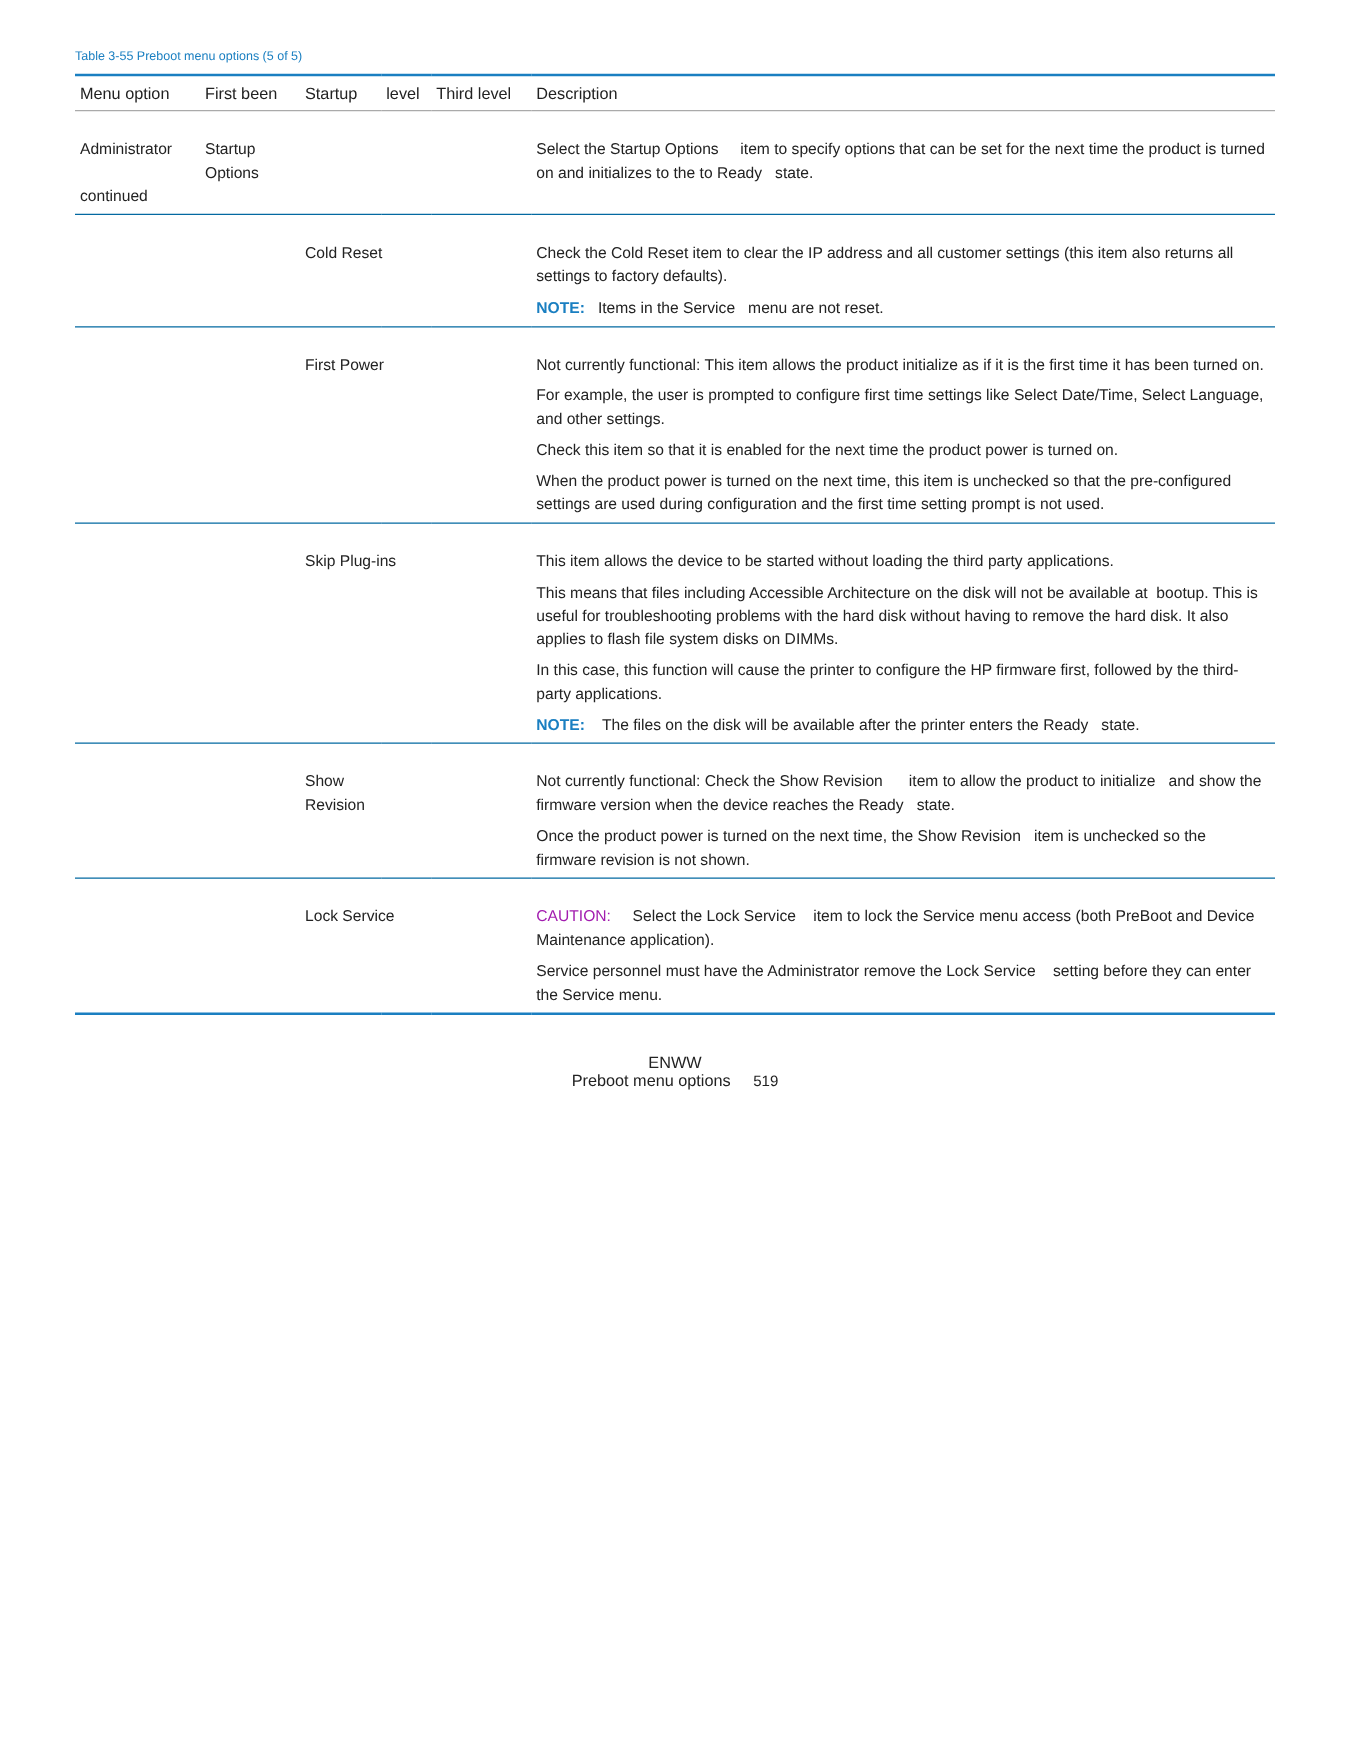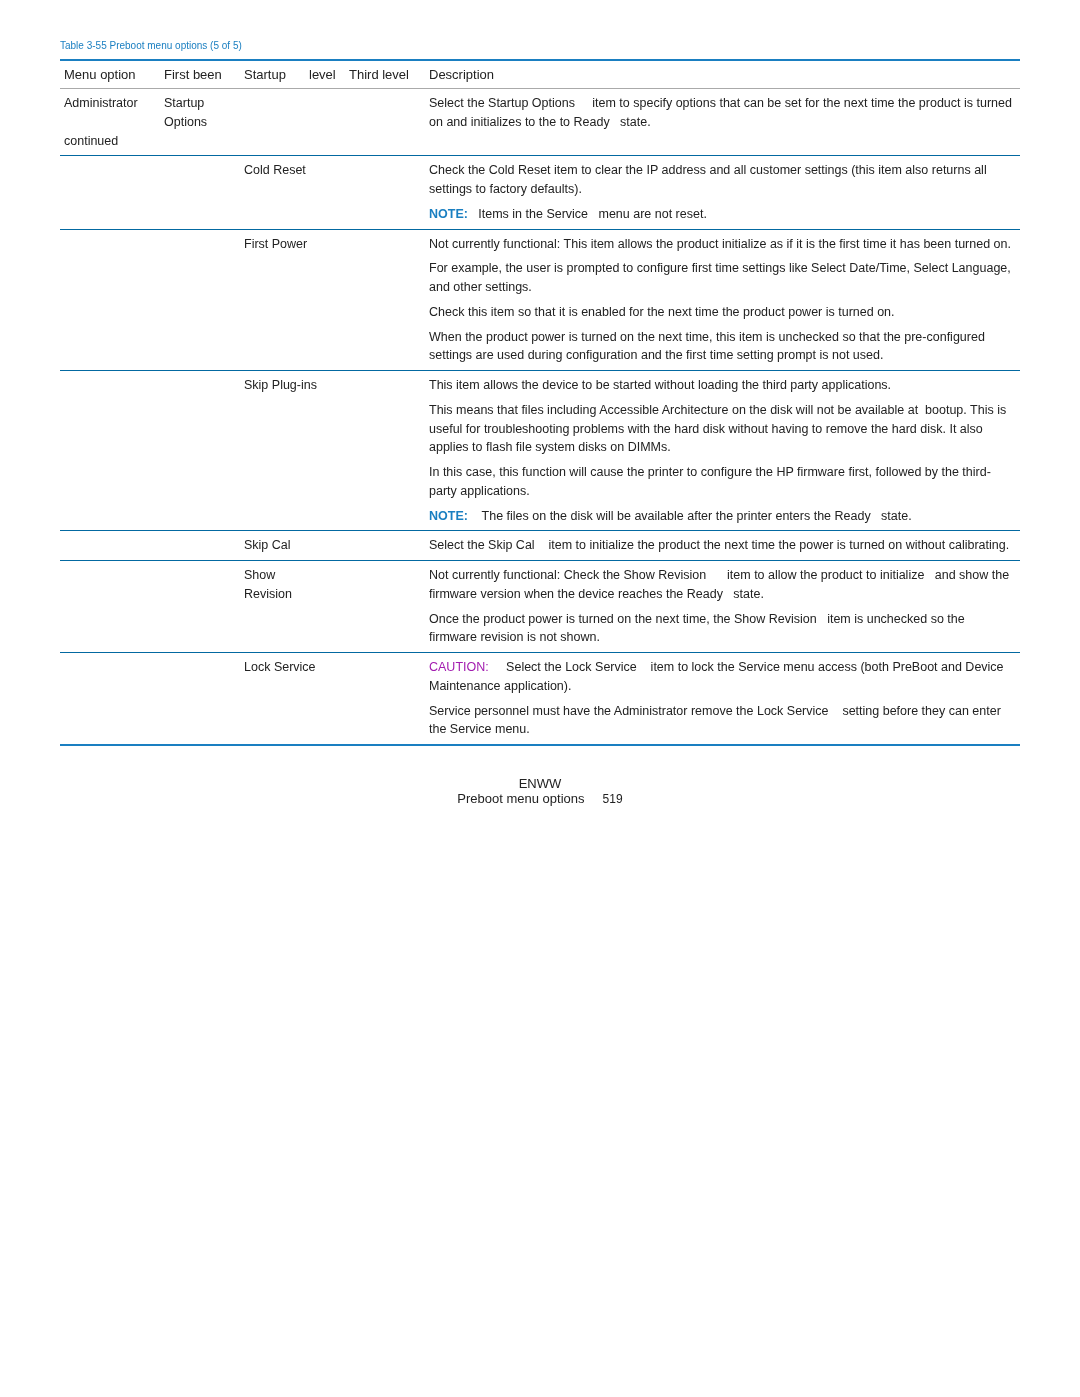--- a/index.html
+++ b/index.html
@@ -34,21 +34,21 @@
       text-align: left;
       font-weight: normal;
       font-size: 13px;
       padding: 6px 8px 6px 4px;
       color: #222;
       margin-top: 12px;
     }
 
     .main-table tbody td {
       vertical-align: top;
-      padding: 5px 8px 5px 4px;
+      padding: 21px 8px 5px 4px;
       font-size: 12.5px;
       line-height: 1.5;
     }
 
     .col-menu { width: 100px; }
     .col-first { width: 80px; }
     .col-second { width: 65px; }
     .col-level { width: 40px; }
     .col-third { width: 80px; }
     .col-desc { width: auto; }
@@ -159,31 +159,20 @@
       </td>
       <td class="col-third"></td>
       <td class="col-desc">
         <p class="desc-para">This item allows the device to be started without loading the third party applications.</p>
         <p class="desc-para">This means that files including Accessible Architecture on the disk will not be available at &nbsp;bootup. This is useful for troubleshooting problems with the hard disk without having to remove the hard disk. It also applies to flash file system disks on DIMMs.</p>
         <p class="desc-para">In this case, this function will cause the printer to configure the HP firmware first, followed by the third-party applications.</p>
         <p class="desc-para"><span class="note-text">NOTE:</span> &nbsp;&nbsp; The files on the disk will be available after the printer enters the Ready &nbsp; state.</p>
       </td>
     </tr>
 
-    <tr class="row-divider">
-      <td class="col-menu"></td>
-      <td class="col-first"></td>
-      <td colspan="2">
-        <span>Skip Cal</span>
-      </td>
-      <td class="col-third"></td>
-      <td class="col-desc">
-        <p class="desc-para">Select the Skip Cal &nbsp;&nbsp; item to initialize the product the next time the power is turned on without calibrating.</p>
-      </td>
-    </tr>
 
     <tr class="row-divider">
       <td class="col-menu"></td>
       <td class="col-first"></td>
       <td colspan="2">
         <span>Show<br>Revision</span>
       </td>
       <td class="col-third"></td>
       <td class="col-desc">
         <p class="desc-para">Not currently functional: Check the Show Revision &nbsp;&nbsp;&nbsp;&nbsp; item to allow the product to initialize &nbsp; and show the firmware version when the device reaches the Ready &nbsp; state.</p>

